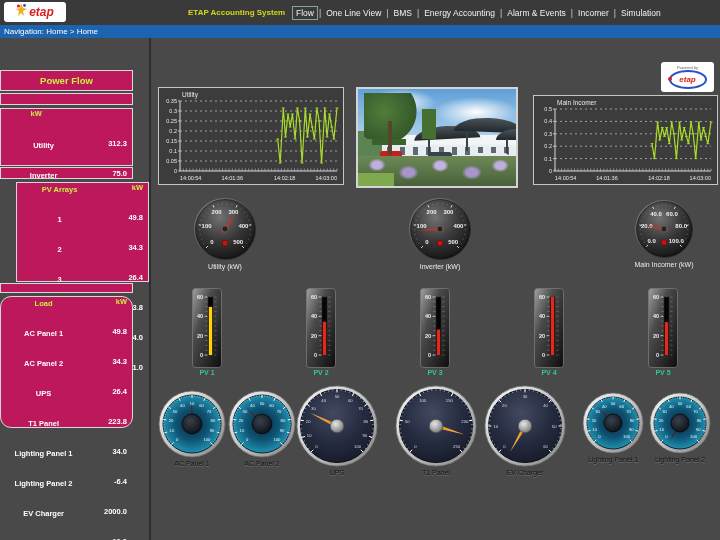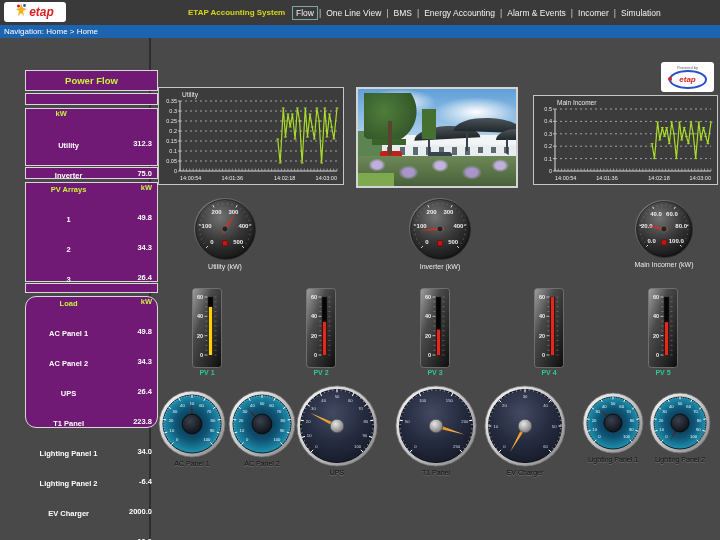--- a/index.html
+++ b/index.html
@@ -17,21 +17,21 @@
   .menu-item.active{border:1px solid #7aa6a6;padding:1px 3px;}
   .menu-sep{color:#cfcfcf;font-size:8.5px;padding:0 1px;}
 
   
   .navbar{position:absolute;left:0;top:25px;width:720px;height:13px;background:#1c63b0;color:#fff;
           font-size:8px;line-height:13px;padding-left:4px;box-sizing:border-box;}
 
   .vdivider{position:absolute;left:149px;top:38px;width:2px;height:502px;background:#2e2e2e;}
 
   
-  .sbox{position:absolute;left:25px;width:133px;background:#701a75;border:1px solid #d8d8d8;box-sizing:border-box;}
+  .sbox{position:absolute;left:0;width:133px;background:#be185d;border:1px solid #d8d8d8;box-sizing:border-box;}
   .sb-title{top:70px;height:21px;display:flex;align-items:center;justify-content:center;
             color:#c9f23b;font-weight:bold;font-size:9.5px;}
   .gap1{top:93px;height:12px;} .gap2{top:167px;height:12px;} .gap3{top:283px;height:10px;}
   .sec{display:flex;flex-direction:column;}
   .srow{flex:1;display:flex;align-items:center;}
   .srow span{font-size:7.5px;font-weight:bold;color:#fff;}
   .srow .c1{width:65%;text-align:center;}
   .srow .c2{width:35%;text-align:right;padding-right:5px;box-sizing:border-box;}
   .srow.hd span{color:#c9f23b;}
 
@@ -167,21 +167,21 @@
     </div>
     <div class="srow">
       <span class="c1">Inverter</span>
       <span class="c2">75.0</span>
     </div>
     <div class="srow">
       <span class="c1">Main Incomer</span>
       <span class="c2">382.9</span>
     </div>
   </div>
-<div class="sbox sec" style="top: 182px; height: 100px;">
+<div class="sbox sec" style="top: 182px; height: 100px; margin-left: 16px;">
     <div class="srow hd">
       <span class="c1">PV Arrays</span>
       <span class="c2">kW</span>
     </div>
     <div class="srow">
       <span class="c1">1</span>
       <span class="c2">49.8</span>
     </div>
     <div class="srow">
       <span class="c1">2</span>

